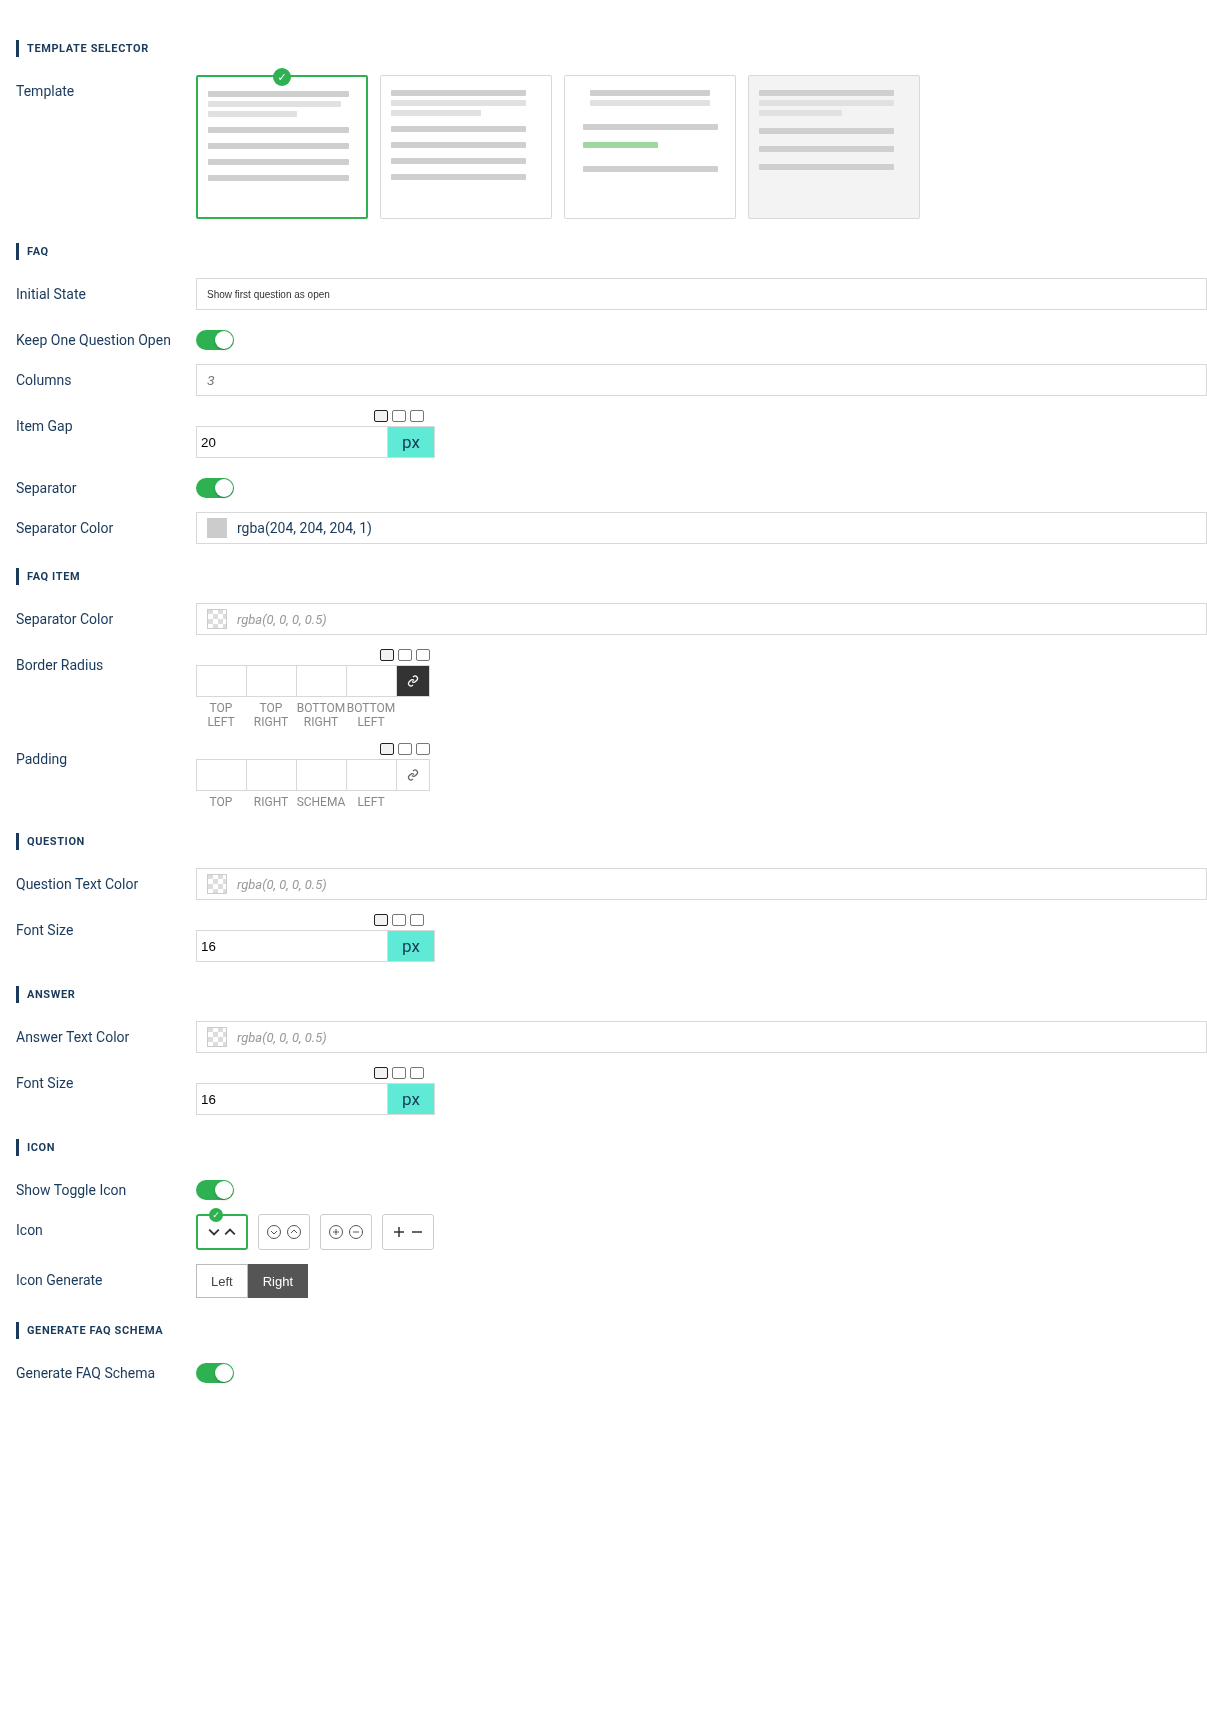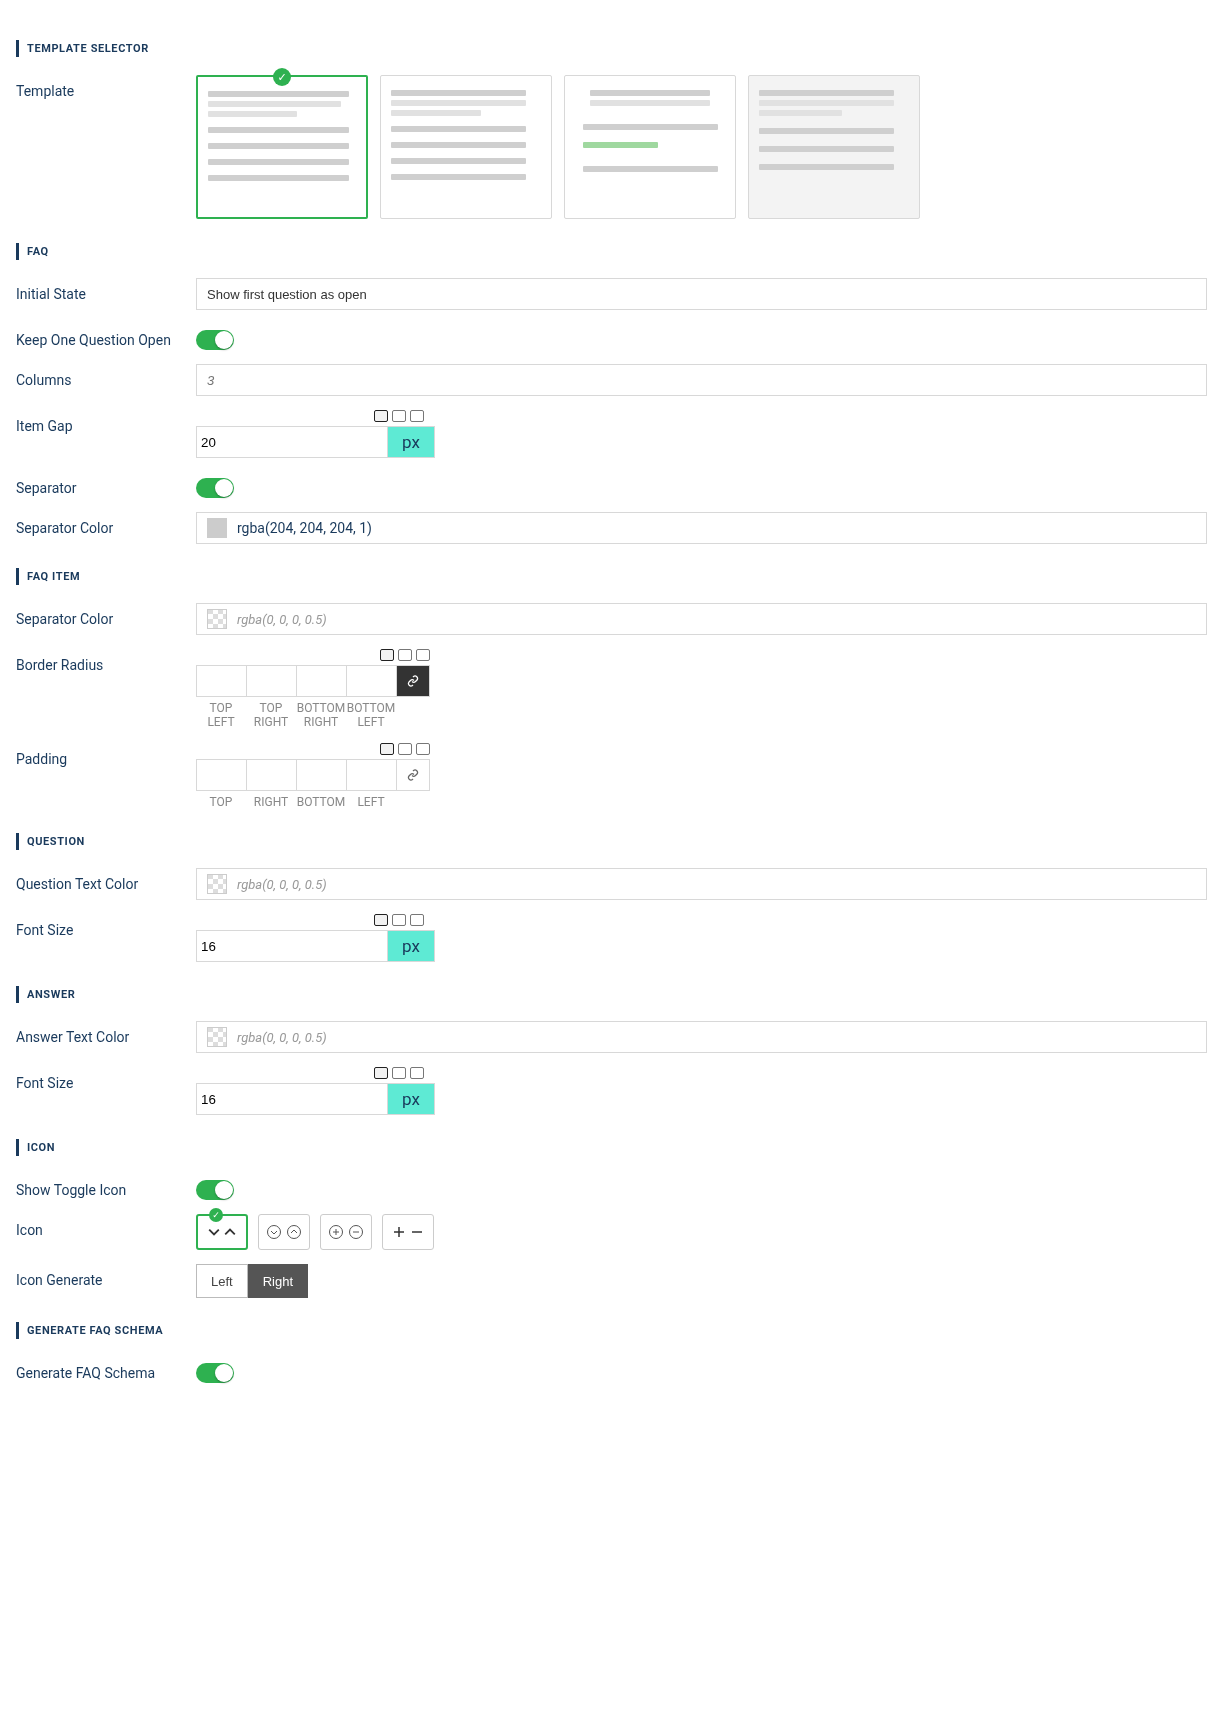--- a/index.html
+++ b/index.html
@@ -14,21 +14,21 @@
 .section-title{border-left:3px solid var(--navy);padding:2px 0 2px 8px;margin:24px 0 18px 16px;font-size:11px;font-weight:700;letter-spacing:.6px;text-transform:uppercase;color:var(--navy)}
 .row{display:flex;align-items:flex-start;margin:0 0 14px 16px}
 .label{flex:0 0 180px;padding-top:8px;font-size:14px;color:var(--navy)}
 .control{flex:1;min-width:0}
 .templates{display:flex;gap:12px}
 .tmpl{width:172px;height:144px;border:1px solid var(--border);background:#fff;padding:10px;position:relative;border-radius:2px}
 .tmpl.sel{border:2px solid var(--green)}
 .badge{position:absolute;top:-9px;left:50%;transform:translateX(-50%);width:18px;height:18px;border-radius:50%;background:var(--green);color:#fff;display:flex;align-items:center;justify-content:center;font-size:11px}
 .skel{height:6px;background:#e1e1e1;border-radius:1px;margin:4px 0}
 .skel.solid{background:#cfcfcf}
-.input,.select{width:100%;height:32px;border:1px solid var(--border);padding:0 10px;font-size:13px;color:#333}
+.input,.select{width:100%;height:32px;border:1px solid var(--border);padding:0 10px;font-size:10px;color:#333}
 .select{background:#fff}
 .half{display:flex;align-items:center}
 .num{width:192px;height:32px;border:1px solid var(--border);padding:0 4px}
 .unit{width:47px;height:32px;border:1px solid var(--border);border-left:none;background:#5eead4;display:flex;align-items:center;justify-content:center;font-size:17px}
 .toggle{position:relative;width:38px;height:20px;background:var(--green);border-radius:12px;margin-top:6px;cursor:pointer}
 .toggle .knob{position:absolute;top:1px;right:1px;width:18px;height:18px;border-radius:50%;background:#fff;box-shadow:0 1px 2px rgba(0,0,0,.3)}
 .color{display:flex;align-items:center;gap:10px;height:32px;border:1px solid var(--border);padding:0 10px;margin-right:0}
 .swatch{width:20px;height:20px;border:1px solid #ccc}
 .trans{background:repeating-conic-gradient(#ddd 0 25%,#fff 0 50%) 0/10px 10px}
 .resp{display:flex;gap:4px;margin:0 0 4px 160px}
@@ -195,21 +195,21 @@
         <input style="">
       <div class="link">
           <svg width="12" height="12" viewBox="0 0 24 24" fill="none" stroke="#666" stroke-width="2.5">
             <path d="M10 13a5 5 0 0 0 7 0l3-3a5 5 0 0 0-7-7l-1 1M14 11a5 5 0 0 0-7 0l-3 3a5 5 0 0 0 7 7l1-1"></path>
           </svg>
         </div>
     </div>
     <div class="sublabels">
         <span>TOP</span>
         <span>RIGHT</span>
-        <span>BOTTOM</span>
+        <span>SCHEMA</span>
         <span>LEFT</span>
       </div>
   </div>
 </div>
 
 <div class="section-title">QUESTION</div>
 <div class="row">
   <div class="label">Question Text Color</div>
   <div class="control">
       <div class="color">

